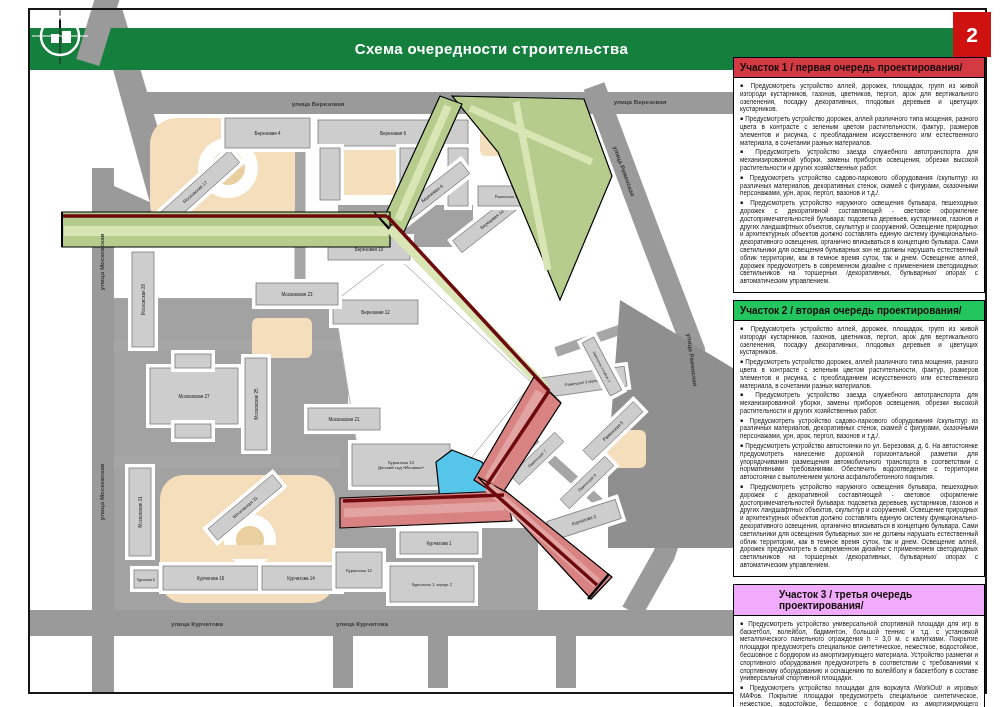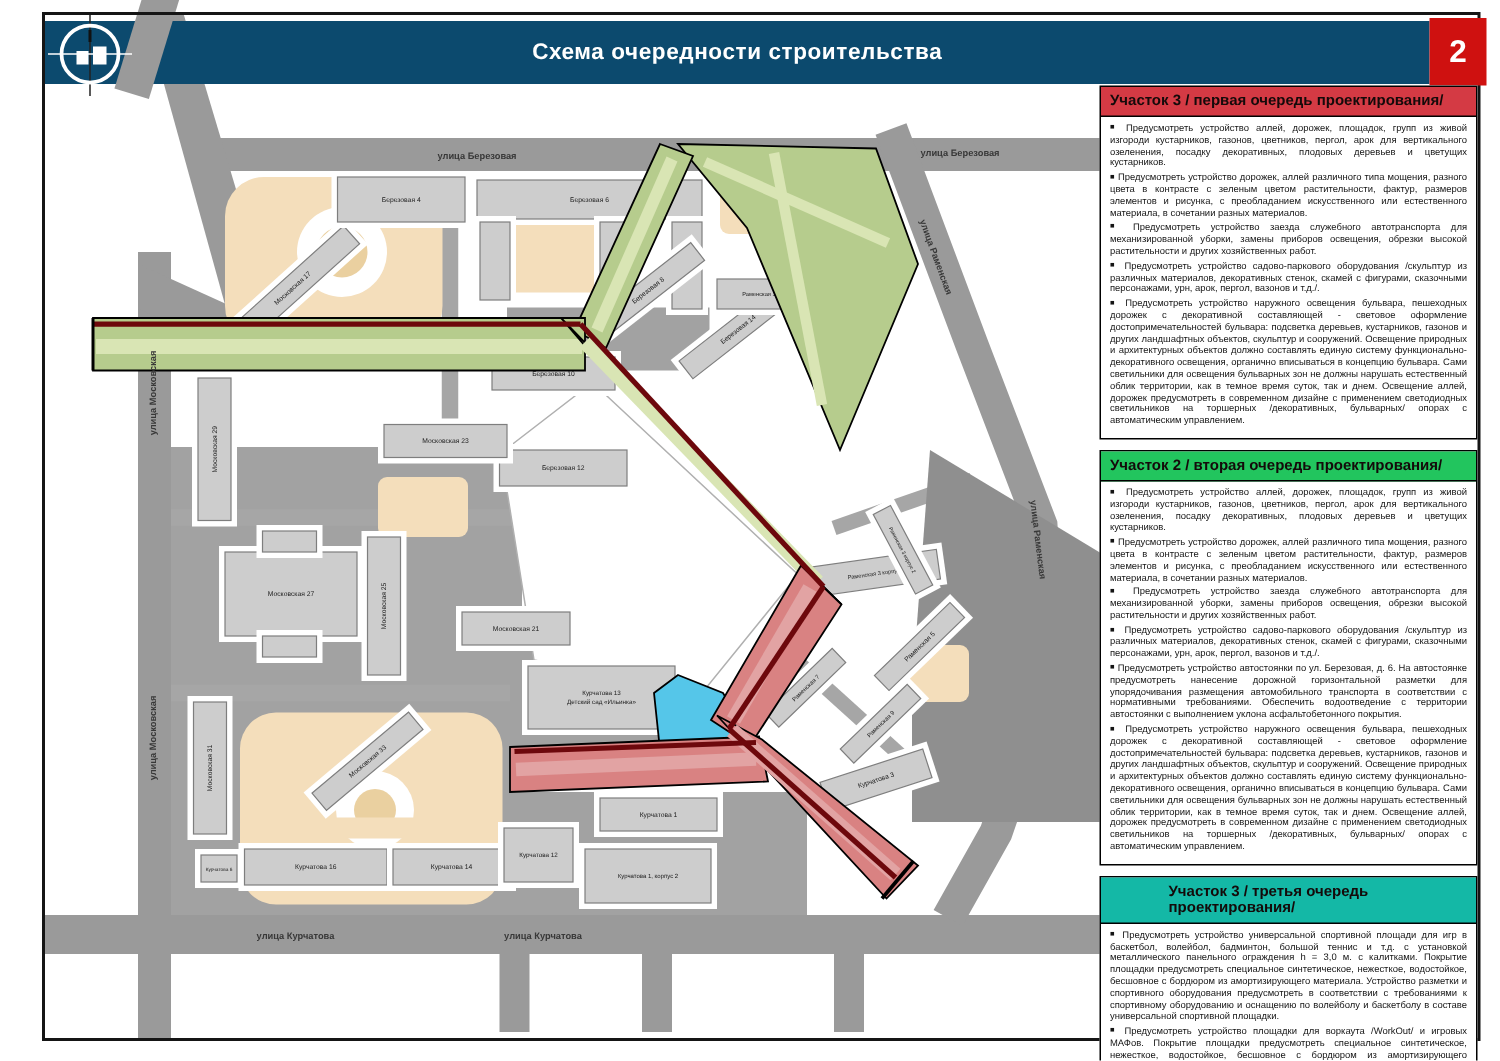--- a/index.html
+++ b/index.html
@@ -1,18 +1,18 @@
 <!DOCTYPE html>
 <html><head>
 <meta charset="utf-8">
 <style>
   html,body{margin:0;padding:0}
   body{width:1000px;height:707px;background:#ffffff;font-family:"Liberation Sans",sans-serif;position:relative;overflow:hidden}
   .sheet-frame{position:absolute;left:28px;top:8px;width:955px;height:682px;border:2px solid #151515;z-index:5;pointer-events:none}
-  .header-bar{position:absolute;left:30px;top:14px;width:923px;height:42px;background:#0c4a6e;z-index:2}
+  .header-bar{position:absolute;left:30px;top:28px;width:923px;height:42px;background:#15803d;z-index:2}
   .page-title{position:absolute;left:0;top:12px;width:100%;text-align:center;color:#ffffff;font-weight:bold;font-size:15px;letter-spacing:.4px}
   .page-num{position:absolute;left:953px;top:12px;width:38px;height:45px;background:#cf1110;color:#fff;font-size:21px;font-weight:bold;display:flex;align-items:center;justify-content:center;z-index:6}
   .road-over{position:absolute;left:86px;top:-6px;width:24px;height:70px;background:#9a9a9a;transform:rotate(17deg);z-index:3}
   .compass{position:absolute;left:32px;top:8px;z-index:4}
   svg.map{position:absolute;left:0;top:0;z-index:1}
   svg text{font-family:"Liberation Sans",sans-serif}
   .panels{position:absolute;left:733px;top:57px;width:252px;z-index:6}
   .panel{border:1.2px solid #000;margin-bottom:7px;background:#fff}
   .panel-header{font-size:10px;font-weight:bold;color:#140a0a;padding:4px 6px;border-bottom:1.2px solid #000}
   .panel-body{padding:4px 6px 5px;font-size:6.3px;line-height:1.24;color:#141414}
@@ -265,41 +265,41 @@
     <rect x="19" y="26" width="8" height="9" fill="#ffffff"></rect>
     <rect x="30" y="23" width="9" height="12" fill="#ffffff"></rect>
     <line x1="28" y1="12" x2="28" y2="20" stroke="#111" stroke-width="2"></line>
   </svg>
 </div>
 <div class="page-num">2</div>
 <div class="sheet-frame"></div>
 
 <div class="panels">
     <div class="panel">
-      <div class="panel-header" style="background: rgb(212, 58, 68);">Участок 3 / первая очередь проектирования/</div>
+      <div class="panel-header" style="background: rgb(212, 58, 68);">Участок 1 / первая очередь проектирования/</div>
       <div class="panel-body">
         <p><span class="sq">■</span> Предусмотреть устройство аллей, дорожек, площадок, групп из живой изгороди кустарников, газонов, цветников, пергол, арок для вертикального озеленения, посадку декоративных, плодовых деревьев и цветущих кустарников.</p>
         <p><span class="sq">■</span> Предусмотреть устройство дорожек, аллей различного типа мощения, разного цвета в контрасте с зеленым цветом растительности, фактур, размеров элементов и рисунка, с преобладанием искусственного или естественного материала, в сочетании разных материалов.</p>
         <p><span class="sq">■</span> Предусмотреть устройство заезда служебного автотранспорта для механизированной уборки, замены приборов освещения, обрезки высокой растительности и других хозяйственных работ.</p>
         <p><span class="sq">■</span> Предусмотреть устройство садово-паркового оборудования /скульптур из различных материалов, декоративных стенок, скамей с фигурами, сказочными персонажами, урн, арок, пергол, вазонов и т.д./.</p>
         <p><span class="sq">■</span> Предусмотреть устройство наружного освещения бульвара, пешеходных дорожек с декоративной составляющей - световое оформление достопримечательностей бульвара: подсветка деревьев, кустарников, газонов и других ландшафтных объектов, скульптур и сооружений. Освещение природных и архитектурных объектов должно составлять единую систему функционально-декоративного освещения, органично вписываться в концепцию бульвара. Сами светильники для освещения бульварных зон не должны нарушать естественный облик территории, как в темное время суток, так и днем. Освещение аллей, дорожек предусмотреть в современном дизайне с применением светодиодных светильников на торшерных /декоративных, бульварных/ опорах с автоматическим управлением.</p>
       </div>
     </div>
     <div class="panel">
       <div class="panel-header" style="background: #22c55e;">Участок 2 / вторая очередь проектирования/</div>
       <div class="panel-body">
         <p><span class="sq">■</span> Предусмотреть устройство аллей, дорожек, площадок, групп из живой изгороди кустарников, газонов, цветников, пергол, арок для вертикального озеленения, посадку декоративных, плодовых деревьев и цветущих кустарников.</p>
         <p><span class="sq">■</span> Предусмотреть устройство дорожек, аллей различного типа мощения, разного цвета в контрасте с зеленым цветом растительности, фактур, размеров элементов и рисунка, с преобладанием искусственного или естественного материала, в сочетании разных материалов.</p>
         <p><span class="sq">■</span> Предусмотреть устройство заезда служебного автотранспорта для механизированной уборки, замены приборов освещения, обрезки высокой растительности и других хозяйственных работ.</p>
         <p><span class="sq">■</span> Предусмотреть устройство садово-паркового оборудования /скульптур из различных материалов, декоративных стенок, скамей с фигурами, сказочными персонажами, урн, арок, пергол, вазонов и т.д./.</p>
         <p><span class="sq">■</span> Предусмотреть устройство автостоянки по ул. Березовая, д. 6. На автостоянке предусмотреть нанесение дорожной горизонтальной разметки для упорядочивания размещения автомобильного транспорта в соответствии с нормативными требованиями. Обеспечить водоотведение с территории автостоянки с выполнением уклона асфальтобетонного покрытия.</p>
         <p><span class="sq">■</span> Предусмотреть устройство наружного освещения бульвара, пешеходных дорожек с декоративной составляющей - световое оформление достопримечательностей бульвара: подсветка деревьев, кустарников, газонов и других ландшафтных объектов, скульптур и сооружений. Освещение природных и архитектурных объектов должно составлять единую систему функционально-декоративного освещения, органично вписываться в концепцию бульвара. Сами светильники для освещения бульварных зон не должны нарушать естественный облик территории, как в темное время суток, так и днем. Освещение аллей, дорожек предусмотреть в современном дизайне с применением светодиодных светильников на торшерных /декоративных, бульварных/ опорах с автоматическим управлением.</p>
       </div>
     </div>
     <div class="panel">
-      <div class="panel-header" style="background: #14b8a6; padding-left: 45px;">Участок 3 / третья очередь проектирования/</div>
+      <div class="panel-header" style="background: #f0abfc; padding-left: 45px;">Участок 3 / третья очередь проектирования/</div>
       <div class="panel-body">
         <p><span class="sq">■</span> Предусмотреть устройство универсальной спортивной площади для игр в баскетбол, волейбол, бадминтон, большой теннис и т.д. с установкой металлического панельного ограждения h = 3,0 м. с калитками. Покрытие площадки предусмотреть специальное синтетическое, нежесткое, водостойкое, бесшовное с бордюром из амортизирующего материала. Устройство разметки и спортивного оборудования предусмотреть в соответствии с требованиями к спортивному оборудованию и оснащению по волейболу и баскетболу в составе универсальной спортивной площадки.</p>
         <p><span class="sq">■</span> Предусмотреть устройство площадки для воркаута /WorkOut/ и игровых МАФов. Покрытие площадки предусмотреть специальное синтетическое, нежесткое, водостойкое, бесшовное с бордюром из амортизирующего материала.</p>
         <p><span class="sq">■</span> Предусмотреть устройство наружного освещения игровых площадок. Освещение предусмотреть в современном дизайне с применением светодиодных светильников. Количество светильников и их крепление определить расчетом при проектировании.</p>
       </div>
     </div>
   </div>
 
 </body></html>

